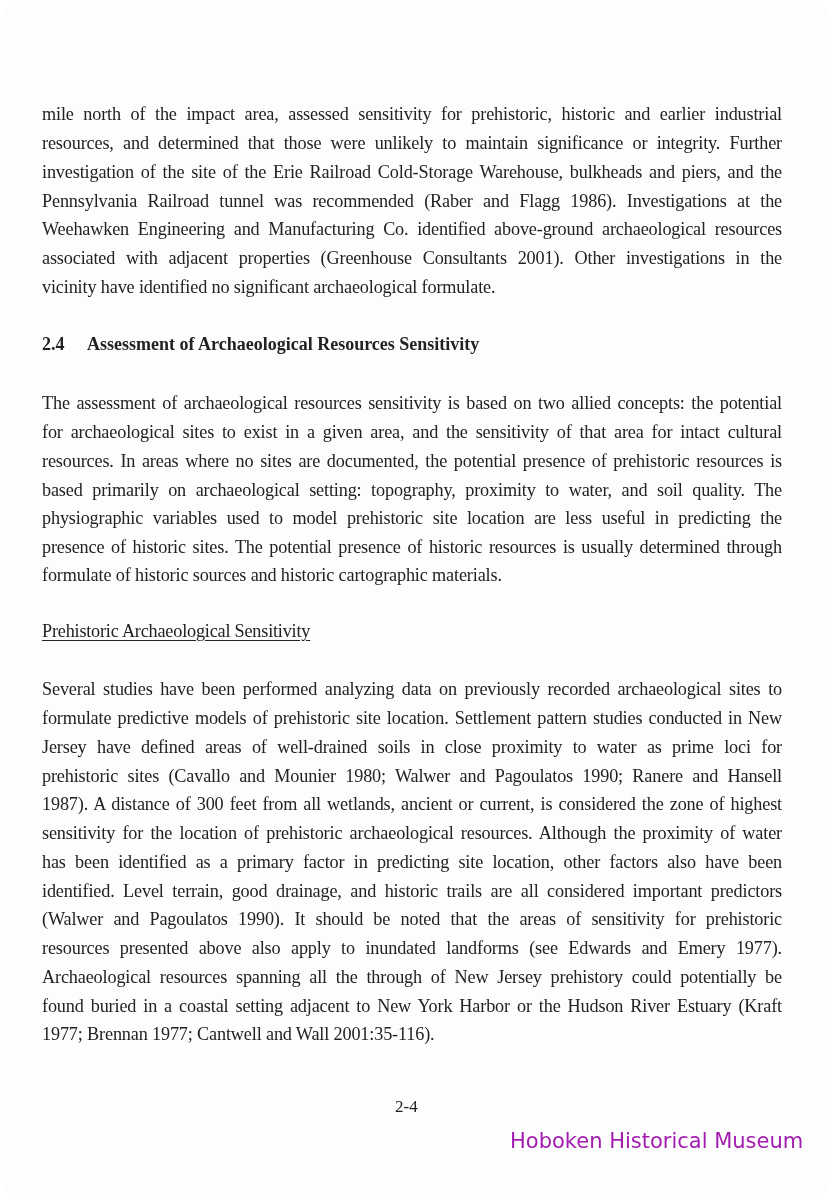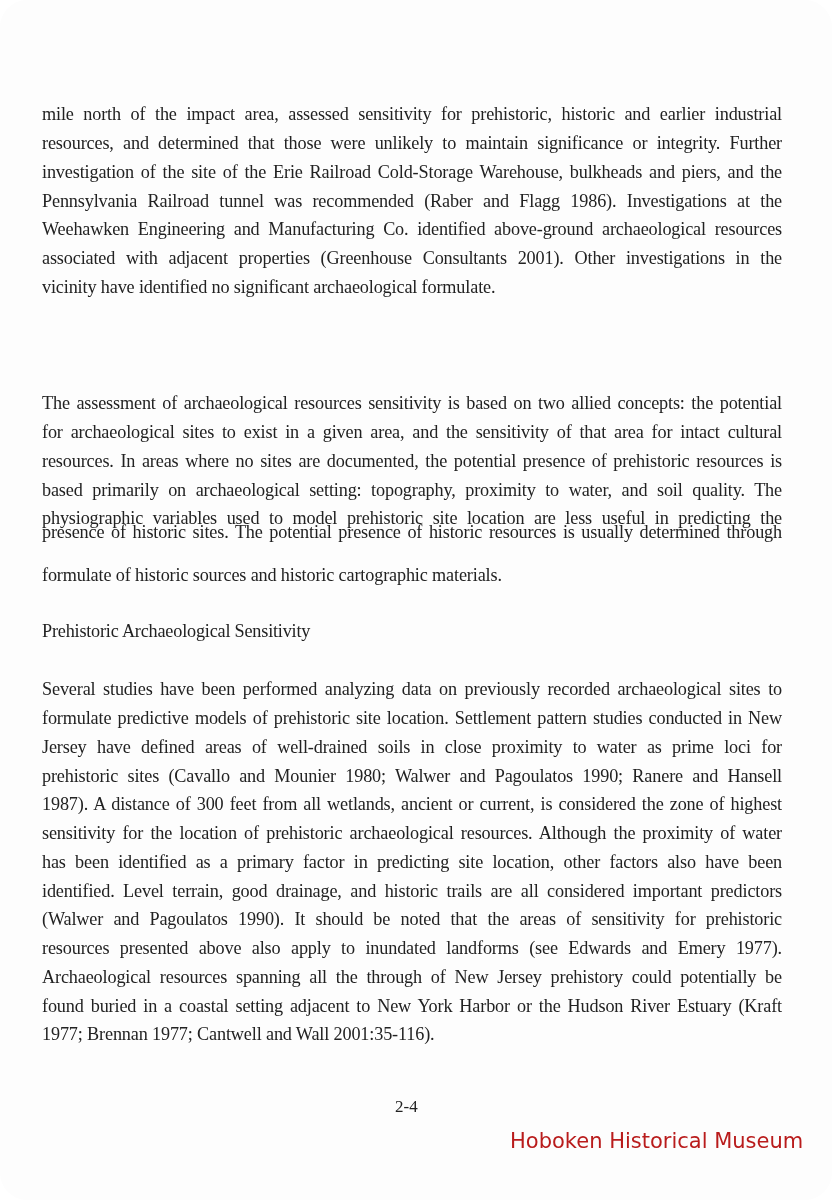--- a/index.html
+++ b/index.html
@@ -48,65 +48,69 @@
     }
     .heading .num {
       display: inline-block;
       width: 45px;
     }
     .subheading {
       position: absolute;
       left: 42px;
       font-size: 18.2px;
       line-height: 22px;
+      text-decoration: underline;
       text-underline-offset: 3px;
       white-space: nowrap;
       letter-spacing: -0.2px;
     }
     .page-number {
       position: absolute;
       left: 395px;
       top: 1097px;
       font-size: 17px;
       line-height: 20px;
     }
     .watermark {
       position: absolute;
       left: 510px;
       top: 1128px;
       font-family: "DejaVu Sans", "Liberation Sans", sans-serif;
       font-size: 21px;
       line-height: 26px;
-      color: #b91c1c;
+      color: #a21caf;
       white-space: nowrap;
     }
   </style>
 </head>
 <body>
 
 <div class="page">
 
   <div>
     <div class="line" style="top:103px">mile north of the impact area, assessed sensitivity for prehistoric, historic and earlier industrial</div>
     <div class="line" style="top:132px">resources, and determined that those were unlikely to maintain significance or integrity. Further</div>
     <div class="line" style="top:161px">investigation of the site of the Erie Railroad Cold-Storage Warehouse, bulkheads and piers, and the</div>
     <div class="line" style="top:190px">Pennsylvania Railroad tunnel was recommended (Raber and Flagg 1986). Investigations at the</div>
     <div class="line" style="top:218px">Weehawken Engineering and Manufacturing Co. identified above-ground archaeological resources</div>
     <div class="line" style="top:247px">associated with adjacent properties (Greenhouse Consultants 2001). Other investigations in the</div>
     <div class="line last" style="top:276px">vicinity have identified no significant archaeological formulate.</div>
   </div>
 
+  <div class="heading" style="top:333px">
+    <span class="num">2.4</span><span>Assessment of Archaeological Resources Sensitivity</span>
+  </div>
 
   <div>
     <div class="line" style="top:392px">The assessment of archaeological resources sensitivity is based on two allied concepts: the potential</div>
     <div class="line" style="top:421px">for archaeological sites to exist in a given area, and the sensitivity of that area for intact cultural</div>
     <div class="line" style="top:450px">resources. In areas where no sites are documented, the potential presence of prehistoric resources is</div>
     <div class="line" style="top:479px">based primarily on archaeological setting: topography, proximity to water, and soil quality. The</div>
     <div class="line" style="top:507px">physiographic variables used to model prehistoric site location are less useful in predicting the</div>
-    <div class="line" style="top:521px">presence of historic sites. The potential presence of historic resources is usually determined through</div>
+    <div class="line" style="top:536px">presence of historic sites. The potential presence of historic resources is usually determined through</div>
     <div class="line last" style="top:564px">formulate of historic sources and historic cartographic materials.</div>
   </div>
 
   <div class="subheading" style="top:620px">Prehistoric Archaeological Sensitivity</div>
 
   <div>
     <div class="line" style="top:678px">Several studies have been performed analyzing data on previously recorded archaeological sites to</div>
     <div class="line" style="top:707px">formulate predictive models of prehistoric site location. Settlement pattern studies conducted in New</div>
     <div class="line" style="top:736px">Jersey have defined areas of well-drained soils in close proximity to water as prime loci for</div>
     <div class="line" style="top:765px">prehistoric sites (Cavallo and Mounier 1980; Walwer and Pagoulatos 1990; Ranere and Hansell</div>

